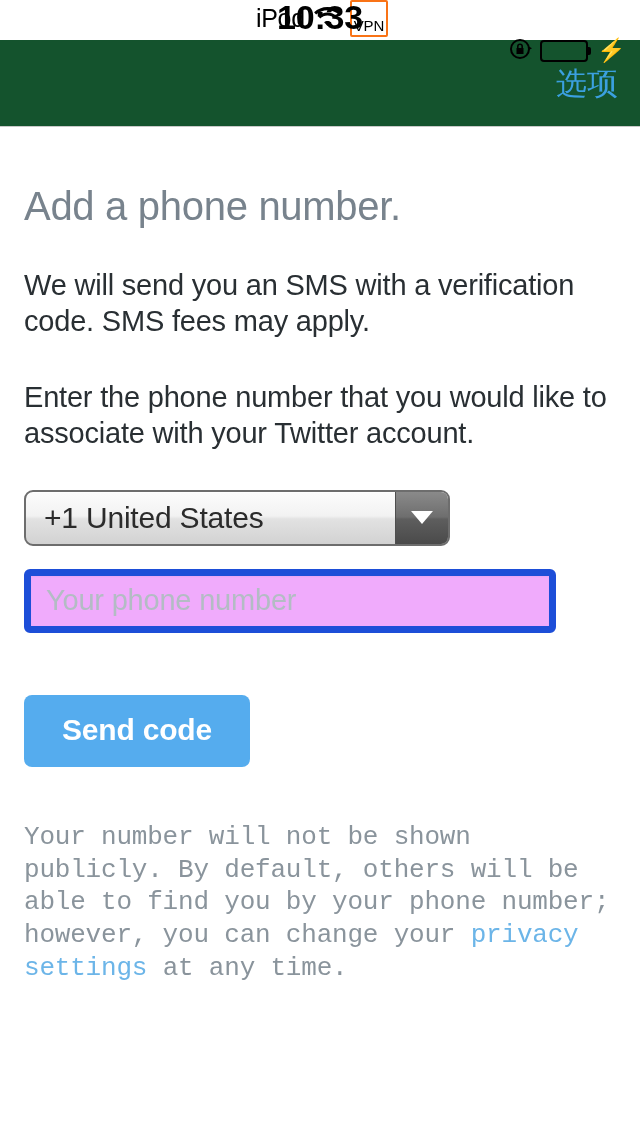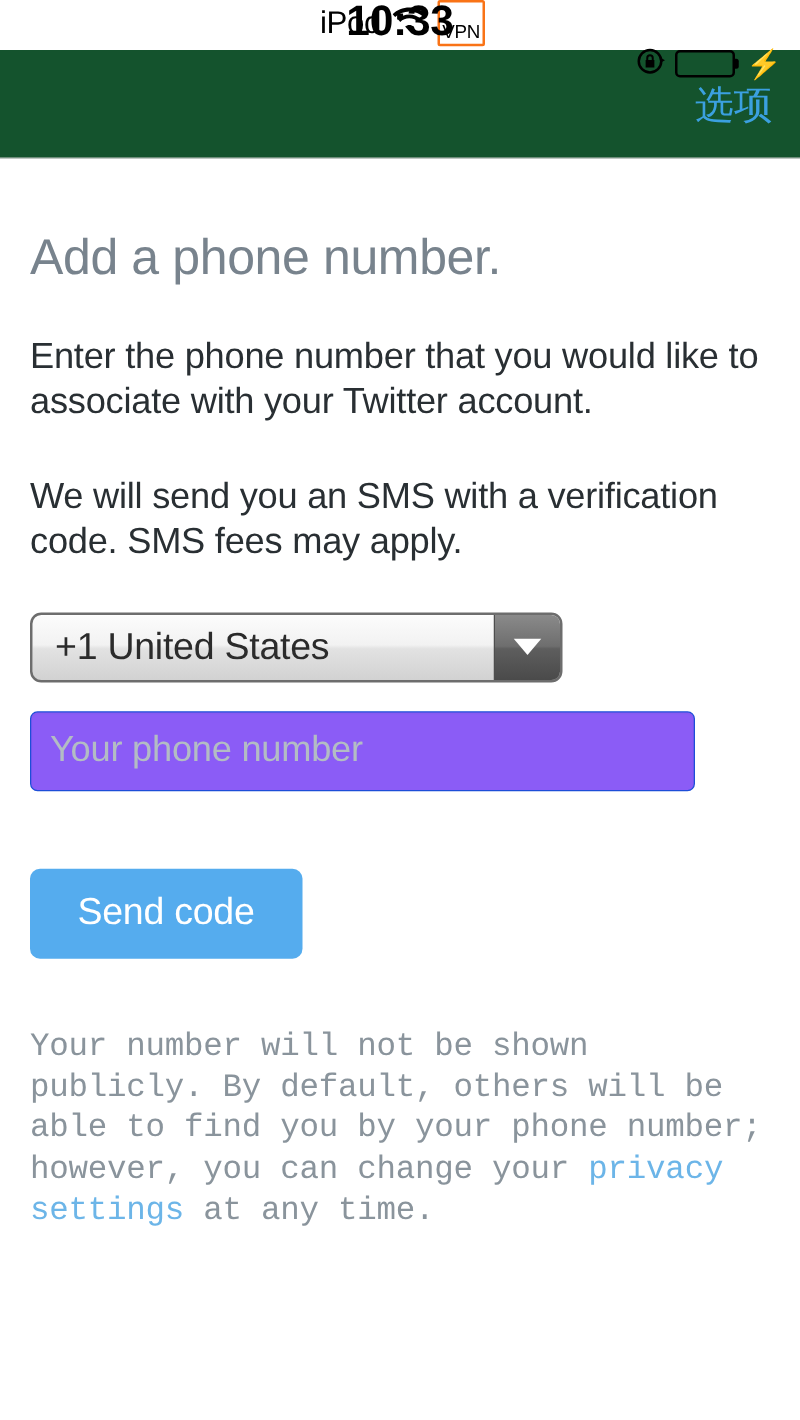--- a/index.html
+++ b/index.html
@@ -185,23 +185,23 @@
     border-right: 11px solid transparent;
     border-top: 13px solid #ffffff;
   }
 
   
   .phone-input {
     margin-top: 23px;
     width: 532px;
     height: 64px;
     box-sizing: border-box;
-    border: 1px solid #1d4ed8;
+    border: 7px solid #1d4ed8;
     border-radius: 6px;
-    background: #8b5cf6;
+    background: #f0abfc;
     font-family: "Liberation Sans", sans-serif;
     font-size: 29px;
     color: #292f33;
     padding: 0 15px;
     outline: none;
     letter-spacing: -0.2px;
     box-shadow: 0 1px 2px rgba(0,0,0,0.04) inset;
   }
   .phone-input::placeholder {
     color: #b3bcc4;
@@ -211,21 +211,21 @@
   
   .send-btn {
     margin-top: 62px;
     display: inline-block;
     background: #55acee;
     border: none;
     border-radius: 8px;
     color: #ffffff;
     font-family: "Liberation Sans", sans-serif;
     font-size: 30px;
-    font-weight: normal;
+    font-weight: bold;
     letter-spacing: -0.2px;
     padding: 20px 38px 22px 38px;
     cursor: pointer;
     line-height: 1;
   }
 
   
   .footer-note {
     margin: 0;
     padding-top: 54px;
@@ -278,23 +278,23 @@
 </div>
 
 <div class="nav-bar">
   <span class="nav-action">选项</span>
 </div>
 
 <div class="content">
 
   <h1 class="page-title">Add a phone number.</h1>
 
+  <p class="paragraph p2">We will send you an SMS with a verification code. SMS fees may apply.</p>
+
   <p class="paragraph p1">Enter the phone number that you would like to associate with your Twitter account.</p>
-
-  <p class="paragraph p2">We will send you an SMS with a verification code. SMS fees may apply.</p>
 
   <div class="select-wrap">
     <span class="select-value">+1 United States</span>
     <span class="select-arrow-btn">
       <span class="arrow-down"></span>
     </span>
   </div>
 
   <input class="phone-input" type="text" placeholder="Your phone number" style="">
 

